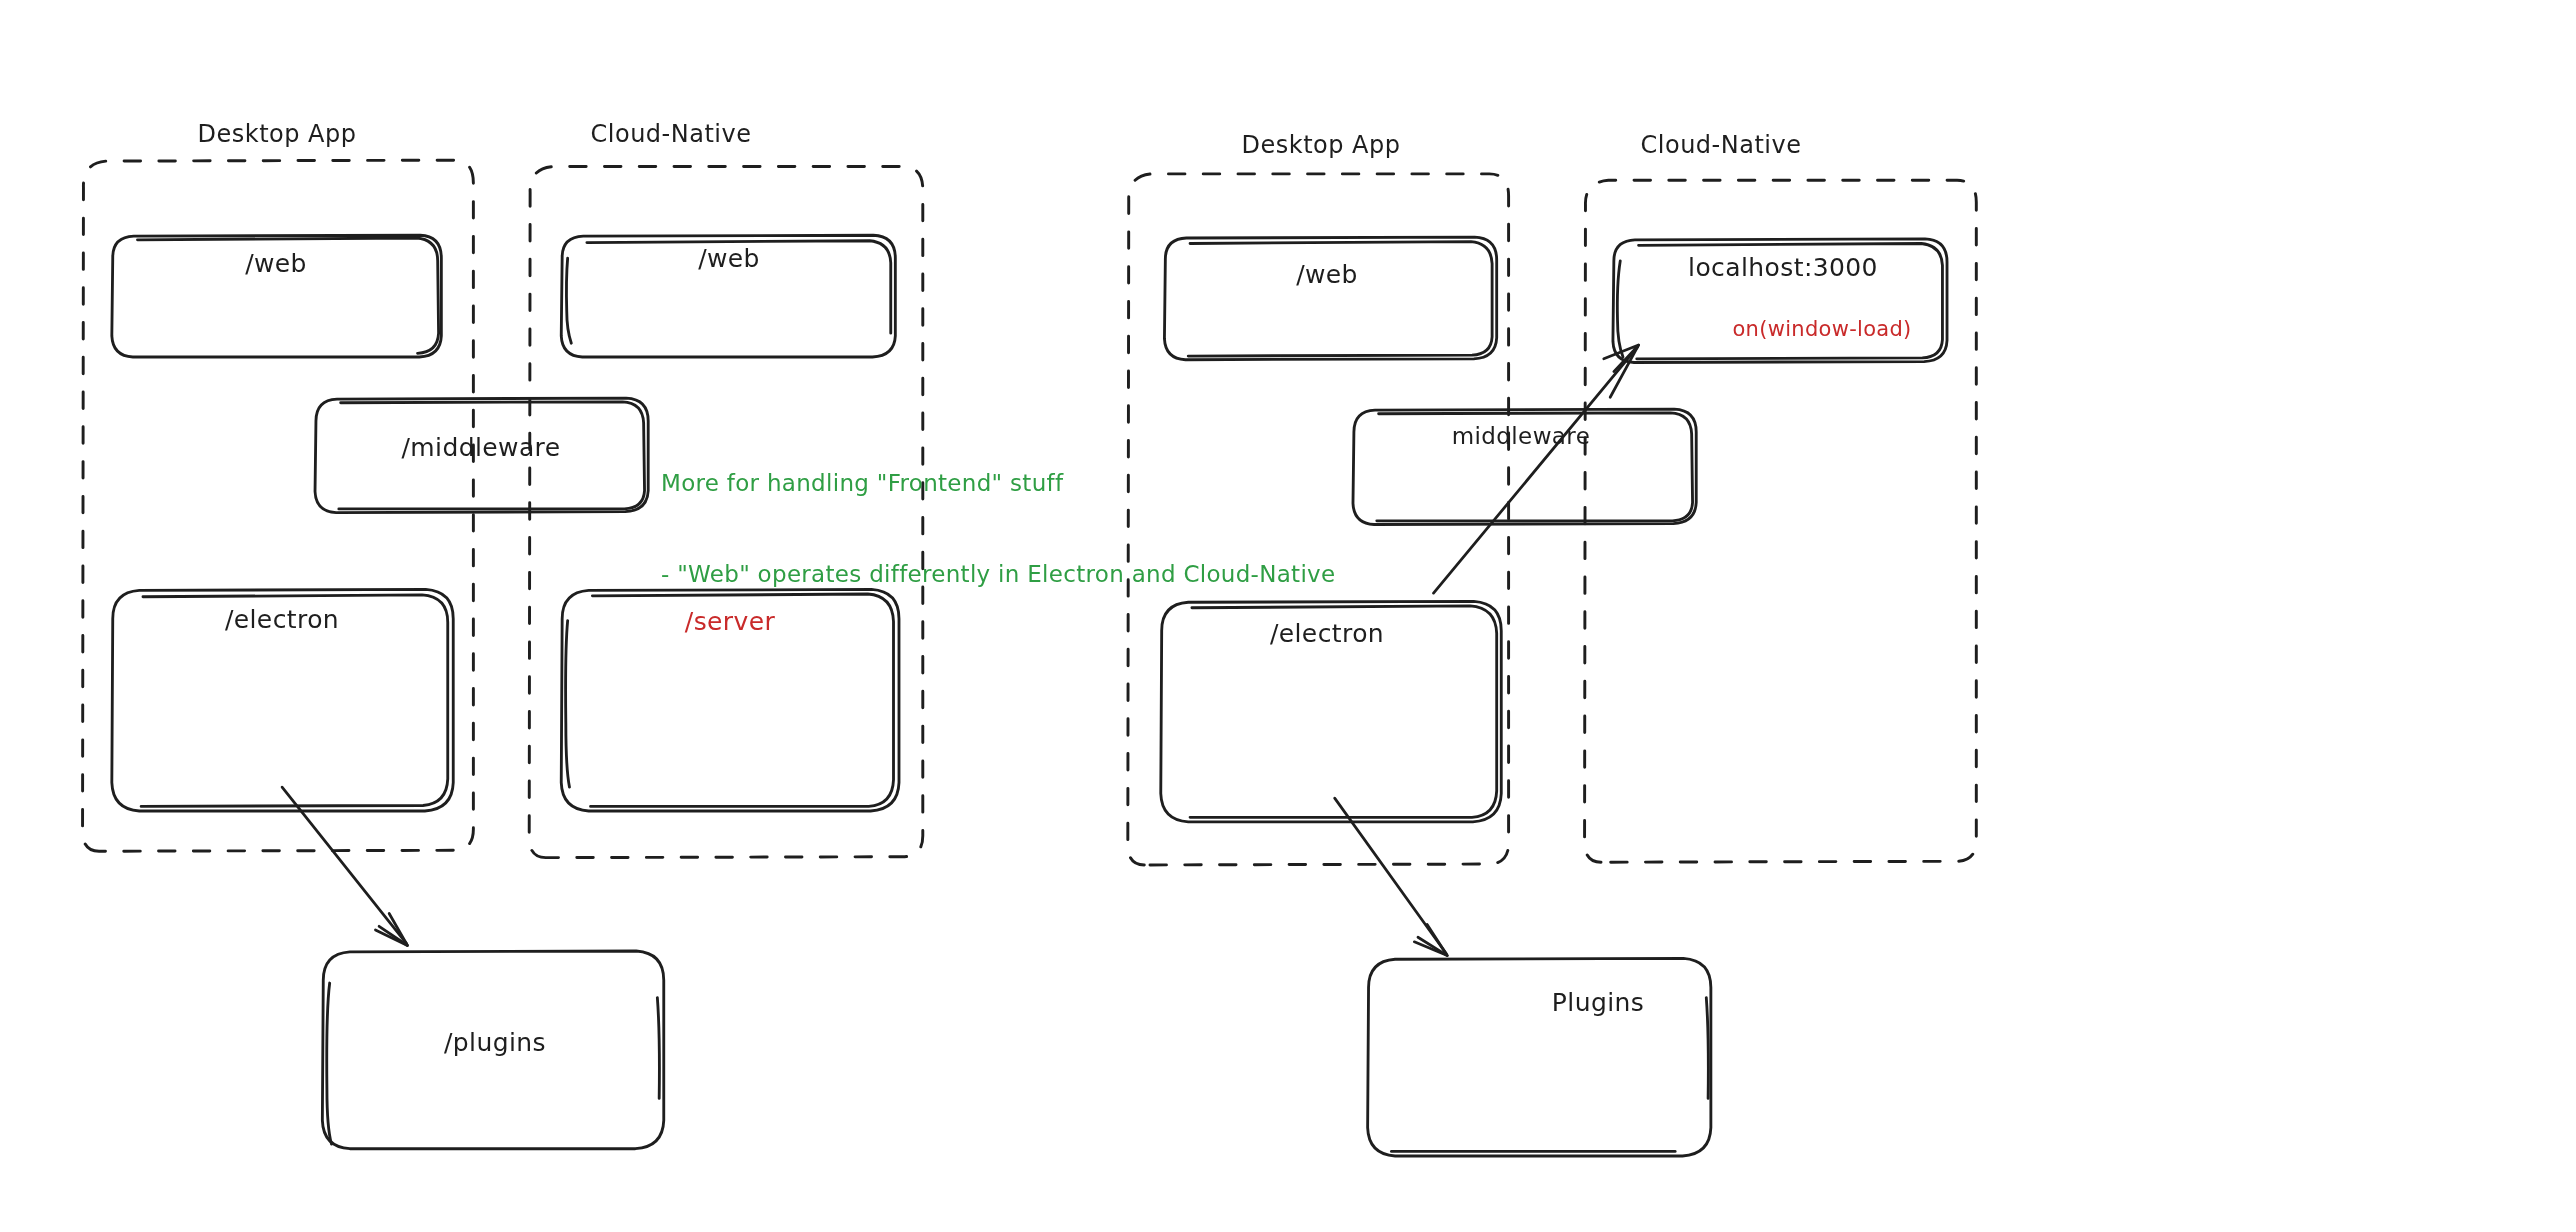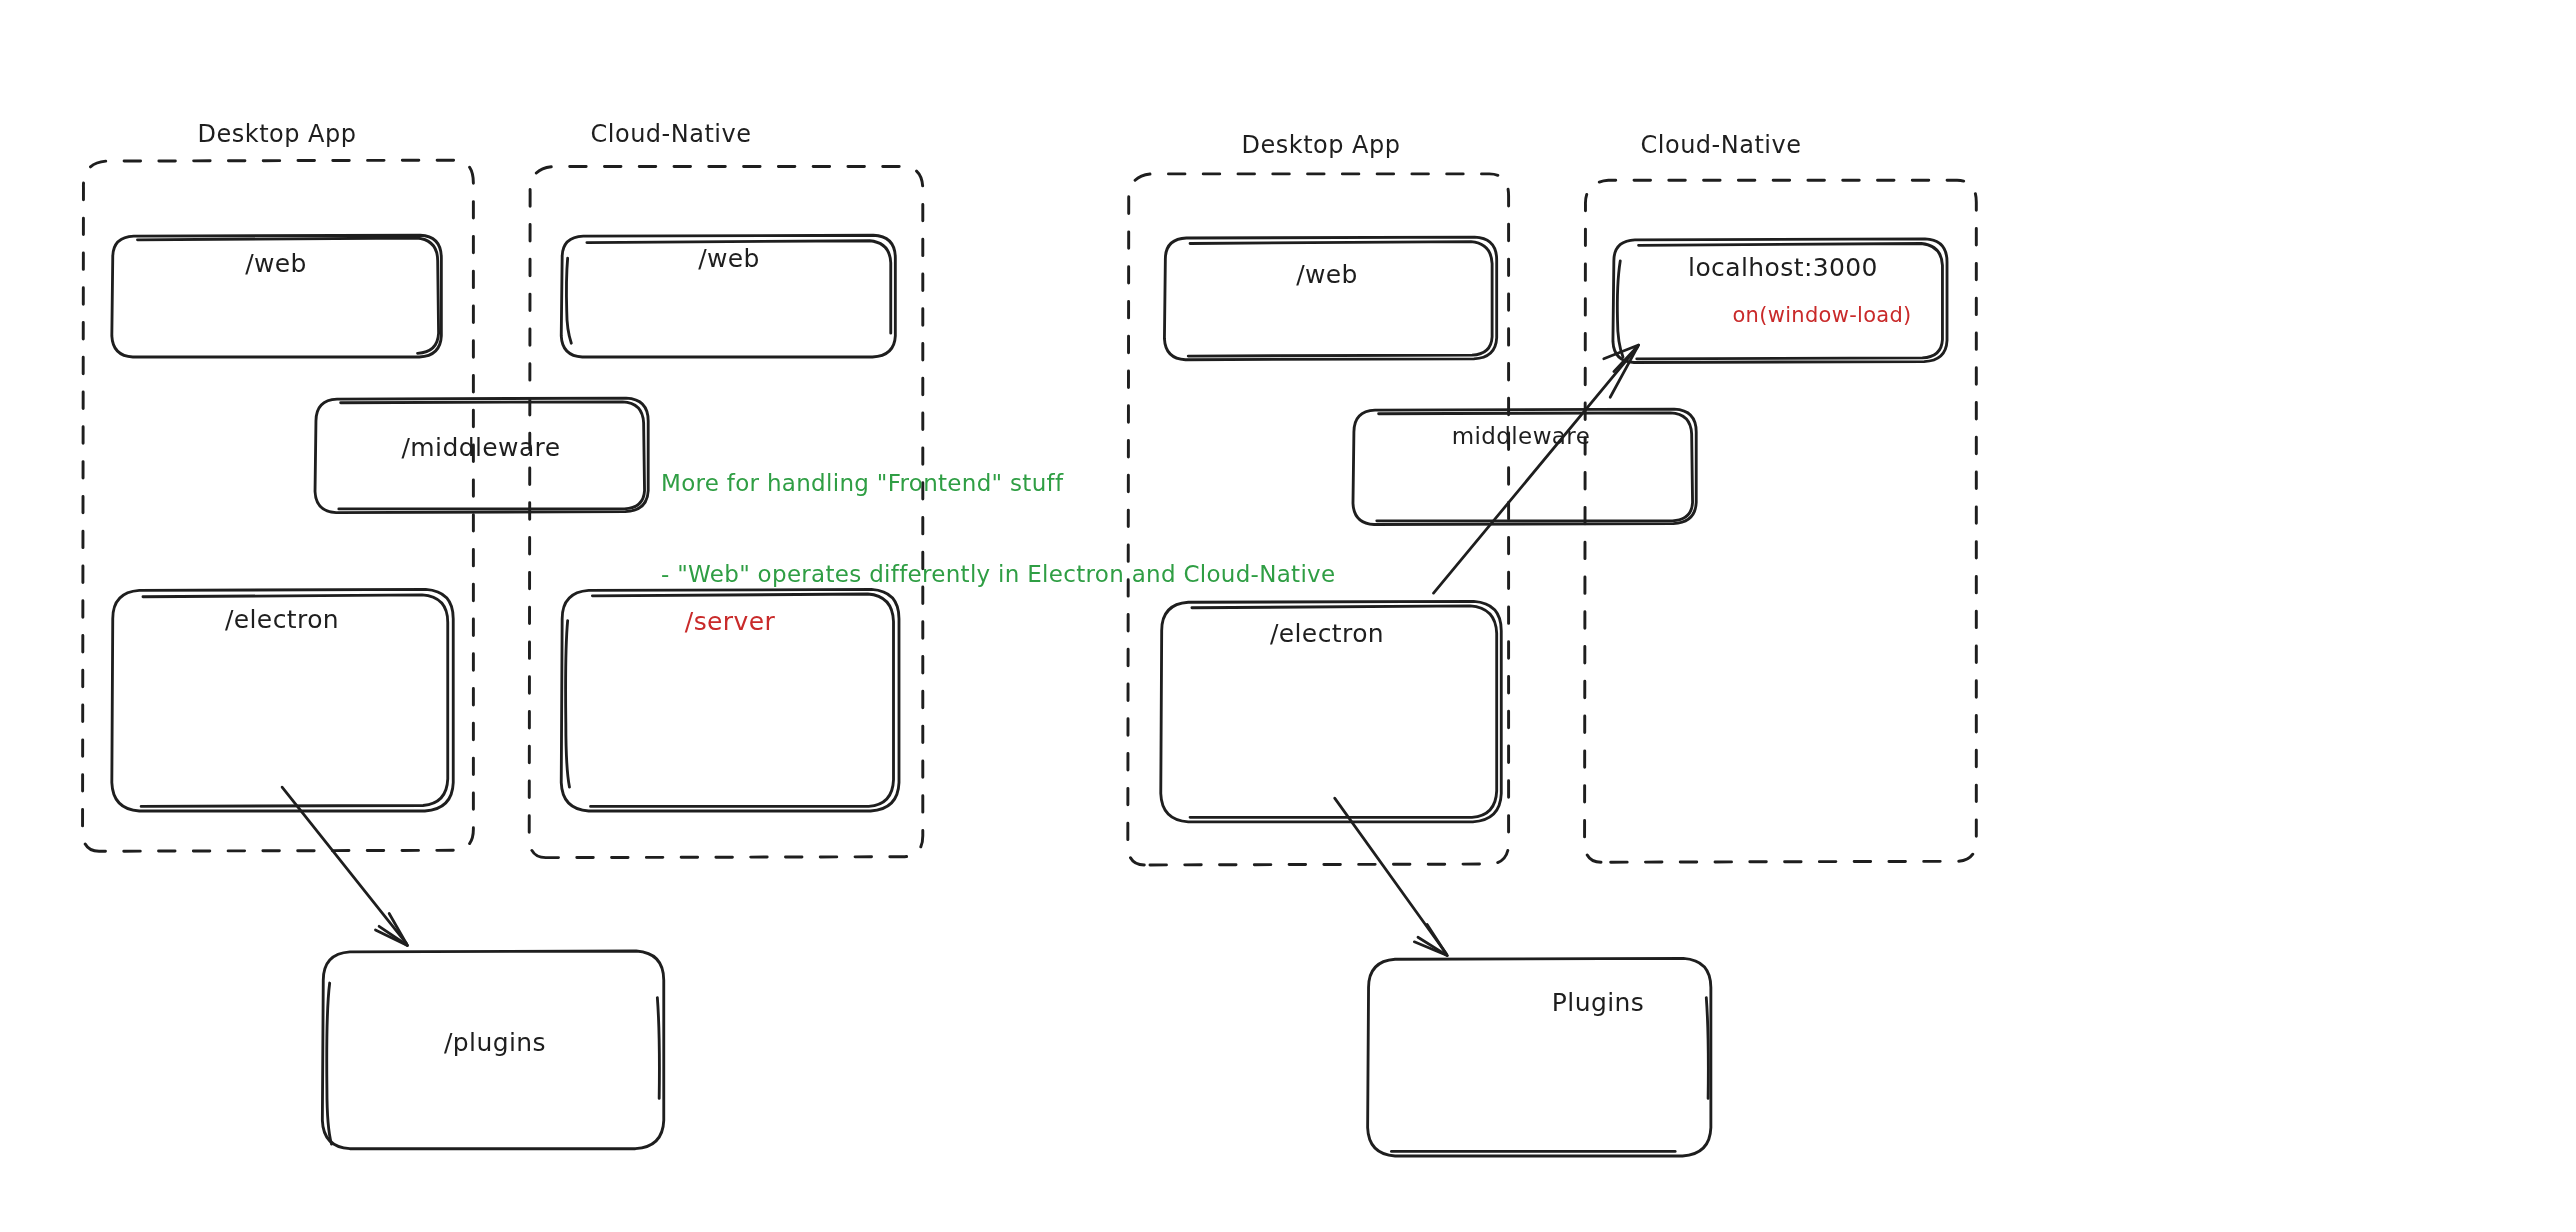--- a/index.html
+++ b/index.html
@@ -187,21 +187,21 @@
   </div>
 
   <div class="lbl group-title" style="left:1321px;top:130px;">Desktop App</div>
 
   <div class="lbl group-title" style="left:1721px;top:130px;">Cloud-Native</div>
 
   <div class="lbl box-title" style="left:1327px;top:259px;">/web</div>
 
   <div class="lbl box-title" style="left:1783px;top:252px;">localhost:3000</div>
 
-  <div class="lbl red-sub" style="left:1822px;top:302px;">on(window-load)</div>
+  <div class="lbl red-sub" style="left:1822px;top:316px;">on(window-load)</div>
 
   <div class="lbl box-title" style="left:1521px;top:422px;font-size:23px;">middleware</div>
 
   <div class="lbl box-title" style="left:1327px;top:618px;">/electron</div>
 
   <div class="lbl box-title" style="left:1598px;top:987px;">Plugins</div>
 
 
 </div>
 

